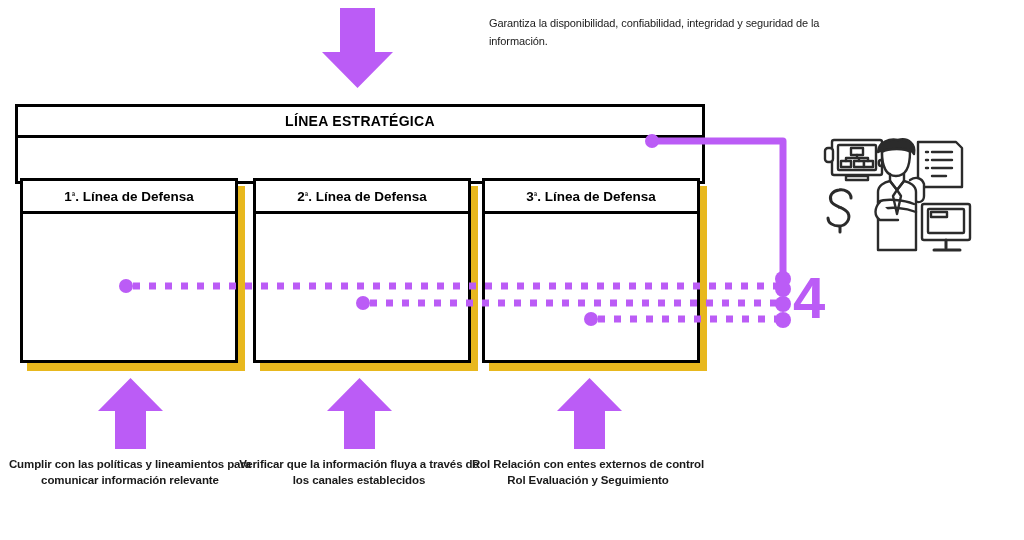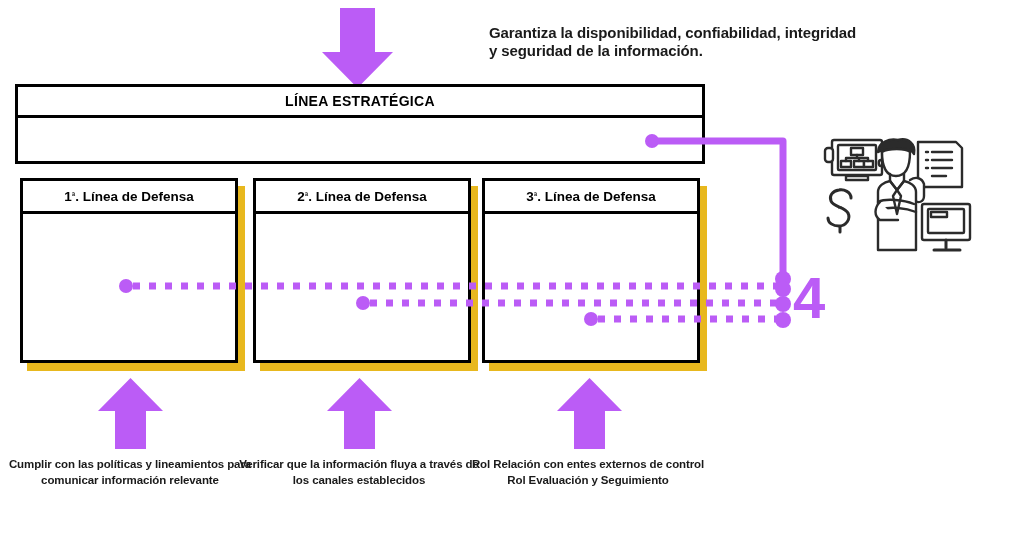--- a/index.html
+++ b/index.html
@@ -16,24 +16,24 @@
     width: 1024px;
     height: 540px;
     background: #ffffff;
     overflow: hidden;
   }
 
   
   .top-caption {
     position: absolute;
     left: 489px;
-    top: 24px;
+    top: 14px;
     width: 370px;
-    font-size: 15px;
-    font-weight: bold;
+    font-size: 11px;
+    font-weight: normal;
     color: #1a1a1a;
     line-height: 18px;
     letter-spacing: -0.1px;
   }
 
   
   .arrow-down {
     position: absolute;
     left: 322px;
     top: 8px;
@@ -46,21 +46,21 @@
     height: 71px;
   }
   .arrow-up.a1 { left: 98px;  top: 378px; }
   .arrow-up.a2 { left: 327px; top: 378px; }
   .arrow-up.a3 { left: 557px; top: 378px; }
 
   
   .strategic-box {
     position: absolute;
     left: 15px;
-    top: 84px;
+    top: 104px;
     width: 690px;
     height: 80px;
     border: 3px solid #000000;
     box-sizing: border-box;
     background: #ffffff;
   }
   .strategic-head {
     height: 28px;
     border-bottom: 3px solid #000000;
     display: flex;

